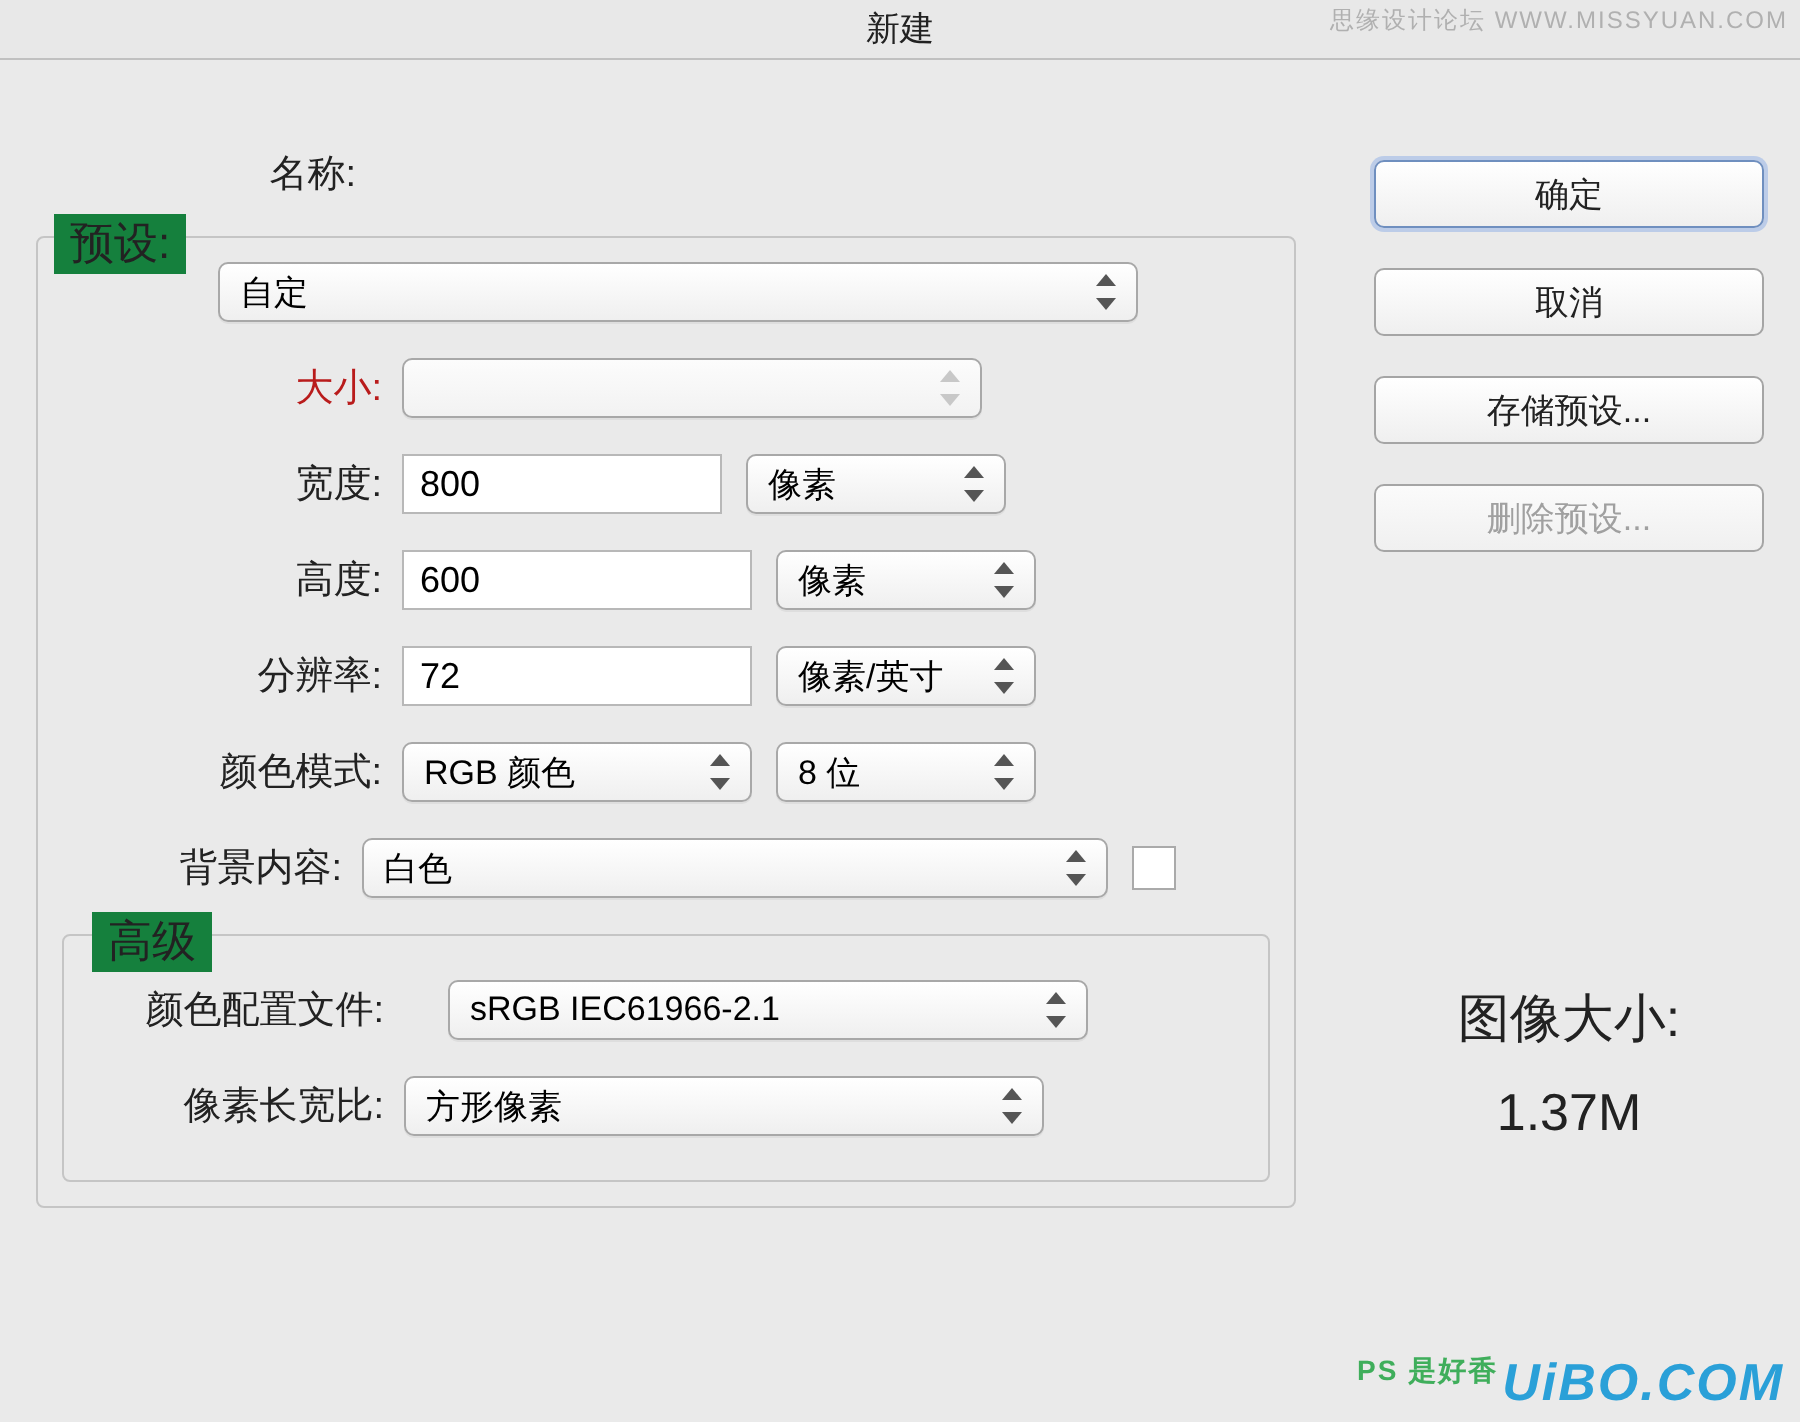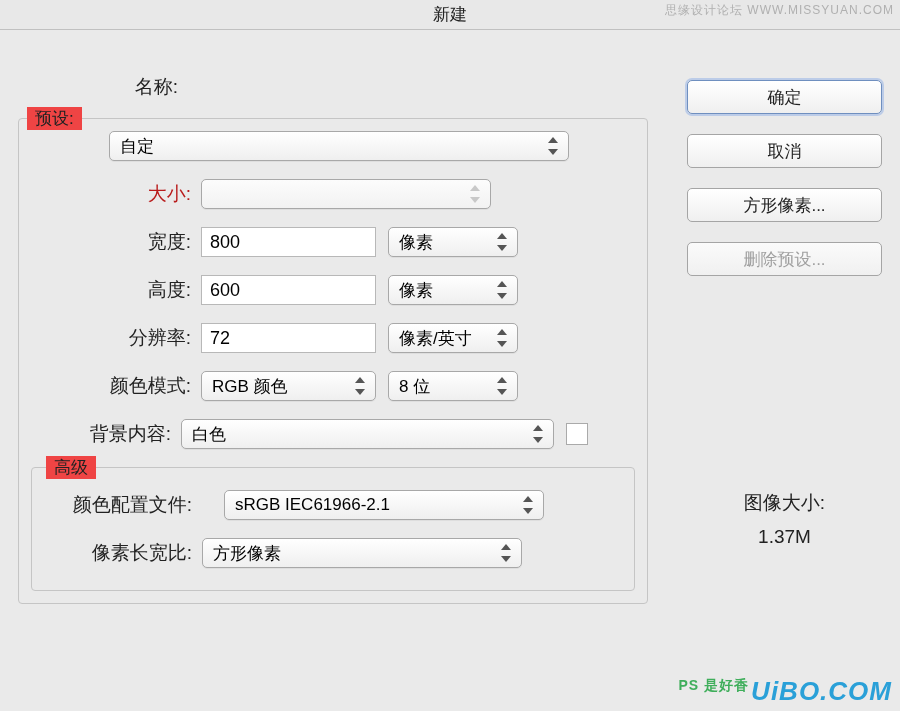--- a/index.html
+++ b/index.html
@@ -49,21 +49,21 @@
     box-shadow: 0 0 0 2px rgba(120,160,230,0.4);
   }
   .btn.disabled {
     color: #a0a0a0;
     background: linear-gradient(#fbfbfb, #f0f0f0);
     cursor: default;
   }
   .info-block {
     margin-top: 210px;
     text-align: center;
-    font-size: 19px;
+    font-size: 26px;
     color: #222;
     line-height: 1.8;
   }
 
   .left-col {
     position: absolute;
     left: 18px;
     top: 44px;
     width: 630px;
   }
@@ -138,23 +138,23 @@
     border: 1px solid #c5c5c5;
     border-radius: 4px;
     padding: 16px 12px 4px 12px;
     margin-top: 6px;
     position: relative;
   }
   .fieldset .legend {
     position: absolute;
     top: -12px;
     left: 14px;
-    background: #ef4444;
+    background: #15803d;
     padding: 0 8px;
-    font-size: 17px;
+    font-size: 22px;
     color: #222;
   }
   .inner-rows { padding-left: 0; }
 
   .swatch {
     width: 22px;
     height: 22px;
     border: 1px solid #aaa;
     background: #fff;
     margin-left: 12px;
@@ -182,21 +182,21 @@
 <body>
 
 <div class="titlebar">新建</div>
 <div class="watermark-tr">思缘设计论坛  WWW.MISSYUAN.COM</div>
 
 <div class="dialog">
 
   <div class="right-col">
     <button class="btn default">确定</button>
     <button class="btn">取消</button>
-    <button class="btn">方形像素...</button>
+    <button class="btn">存储预设...</button>
     <button class="btn disabled">删除预设...</button>
     <div class="info-block">
       <div>图像大小:</div>
       <div>1.37M</div>
     </div>
   </div>
 
   <div class="left-col">
 
     <div class="row">
@@ -226,21 +226,21 @@
             <span></span>
             <span class="stepper">
                 <span class="tri up"></span>
                 <span class="tri down"></span>
               </span>
           </div>
         </div>
 
         <div class="row">
           <div class="label">宽度:</div>
-          <input class="text" style="width: 175px;" value="800">
+          <input class="text" style="width: 160px;" value="800">
           <div style="width:12px"></div>
           <div class="select" style="width:130px">
             <span>像素</span>
             <span class="stepper">
                 <span class="tri up"></span>
                 <span class="tri down"></span>
               </span>
           </div>
         </div>
 

